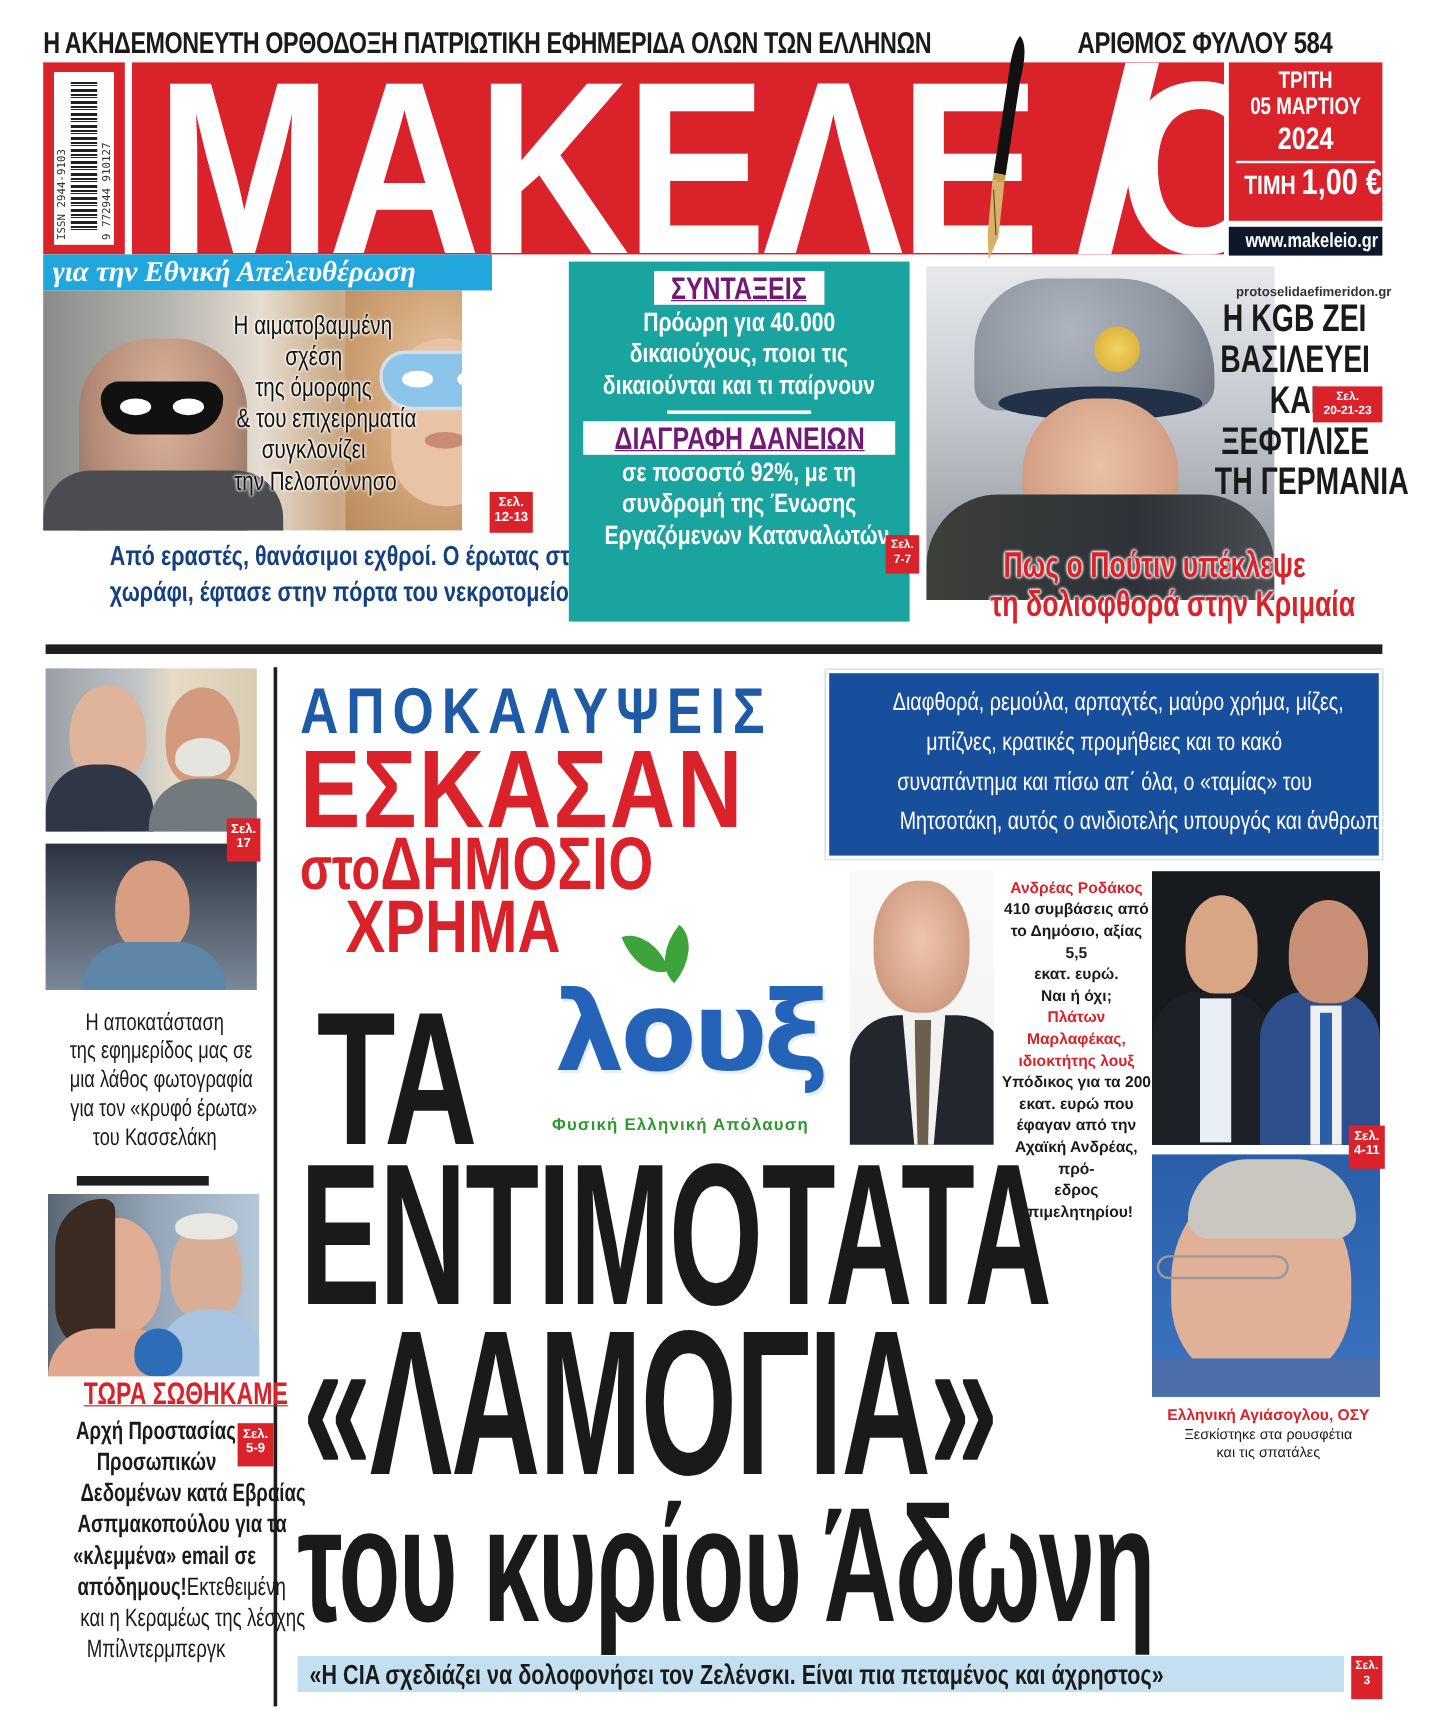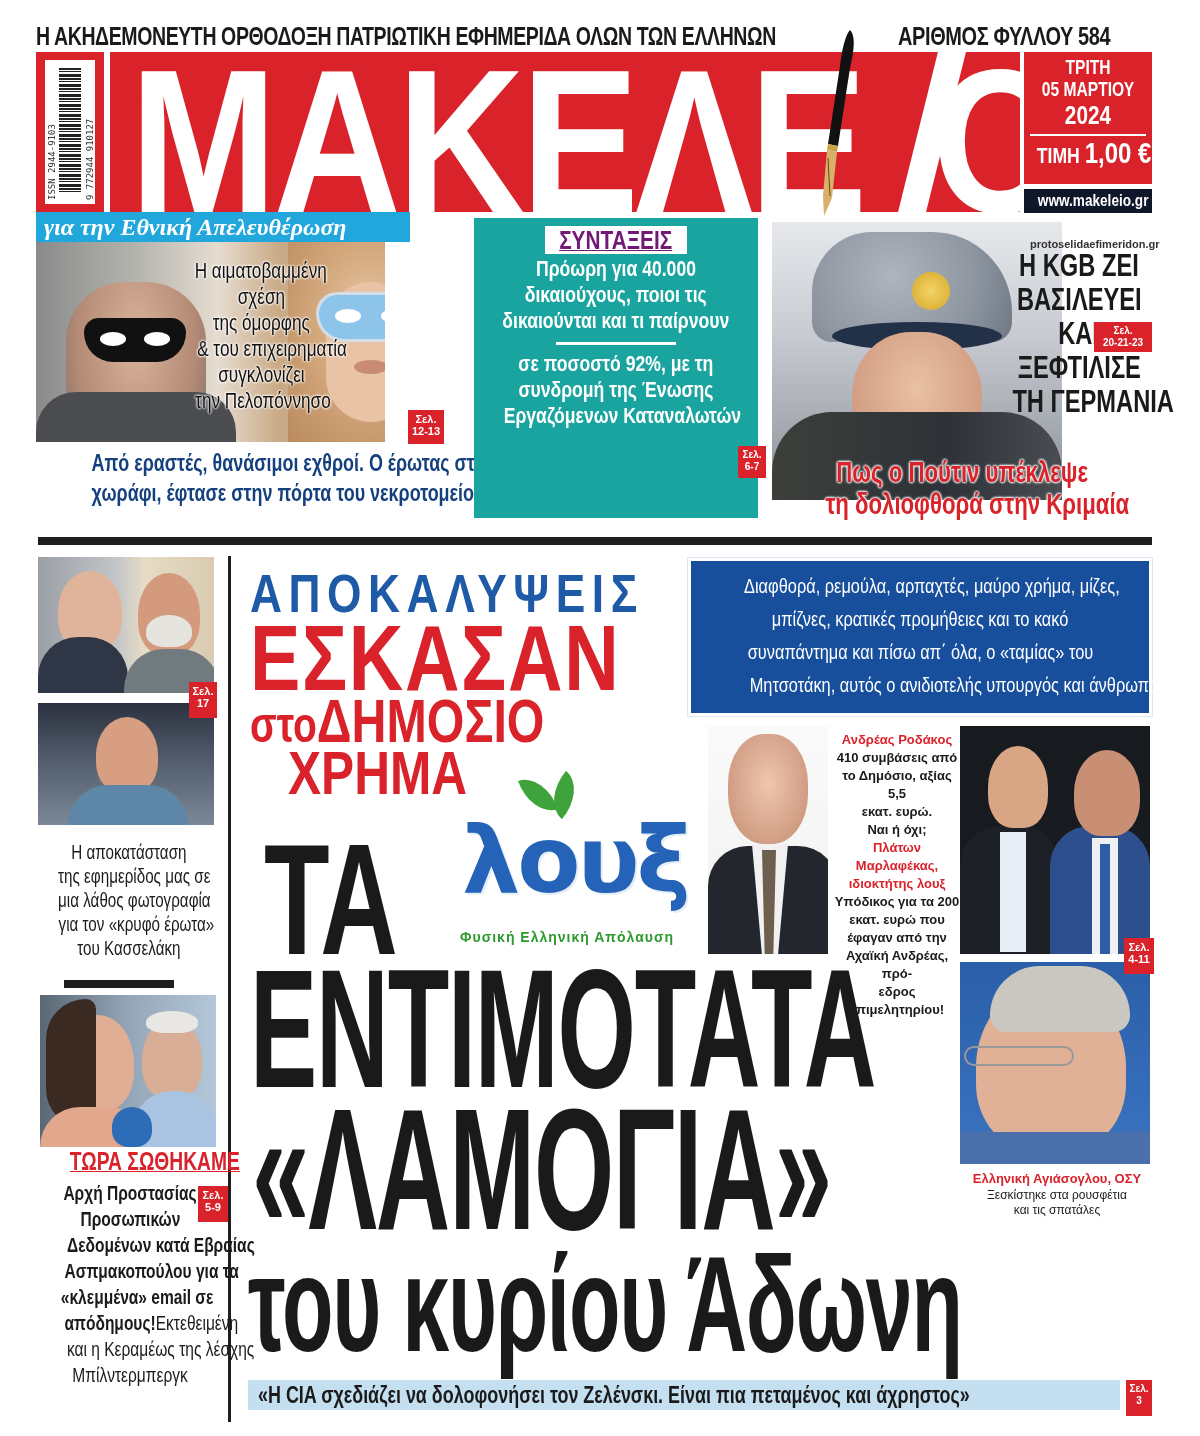--- a/index.html
+++ b/index.html
@@ -205,29 +205,30 @@
 </div>
 
 <div class="abs teal-box">
   <div class="teal-red"><span>ΣΥΝΤΑΞΕΙΣ</span></div>
   <div class="teal-body">
     <span>Πρόωρη για 40.000</span><br>
     <span>δικαιούχους, ποιοι τις</span><br>
     <span>δικαιούνται και τι παίρνουν</span>
   </div>
   <div class="teal-sep"></div>
+  <div class="teal-red" style="margin-top:0;"><span>ΔΙΑΓΡΑΦΗ ΔΑΝΕΙΩΝ</span></div>
   <div class="teal-body">
     <span>σε ποσοστό 92%, με τη</span><br>
     <span>συνδρομή της Ένωσης</span><br>
     <span>Εργαζόμενων Καταναλωτών</span>
   </div>
 </div>
 <div class="abs sel teal-sel">
   <div>Σελ.</div>
-  <div>6-7</div>
+  <div>7-7</div>
 </div>
 
 <div class="abs putin-photo">
   <div class="hat">
       <div class="hat-badge"></div>
     </div>
   <div class="hat-visor"></div>
   <div class="face"></div>
   <div class="collar"></div>
 </div>

